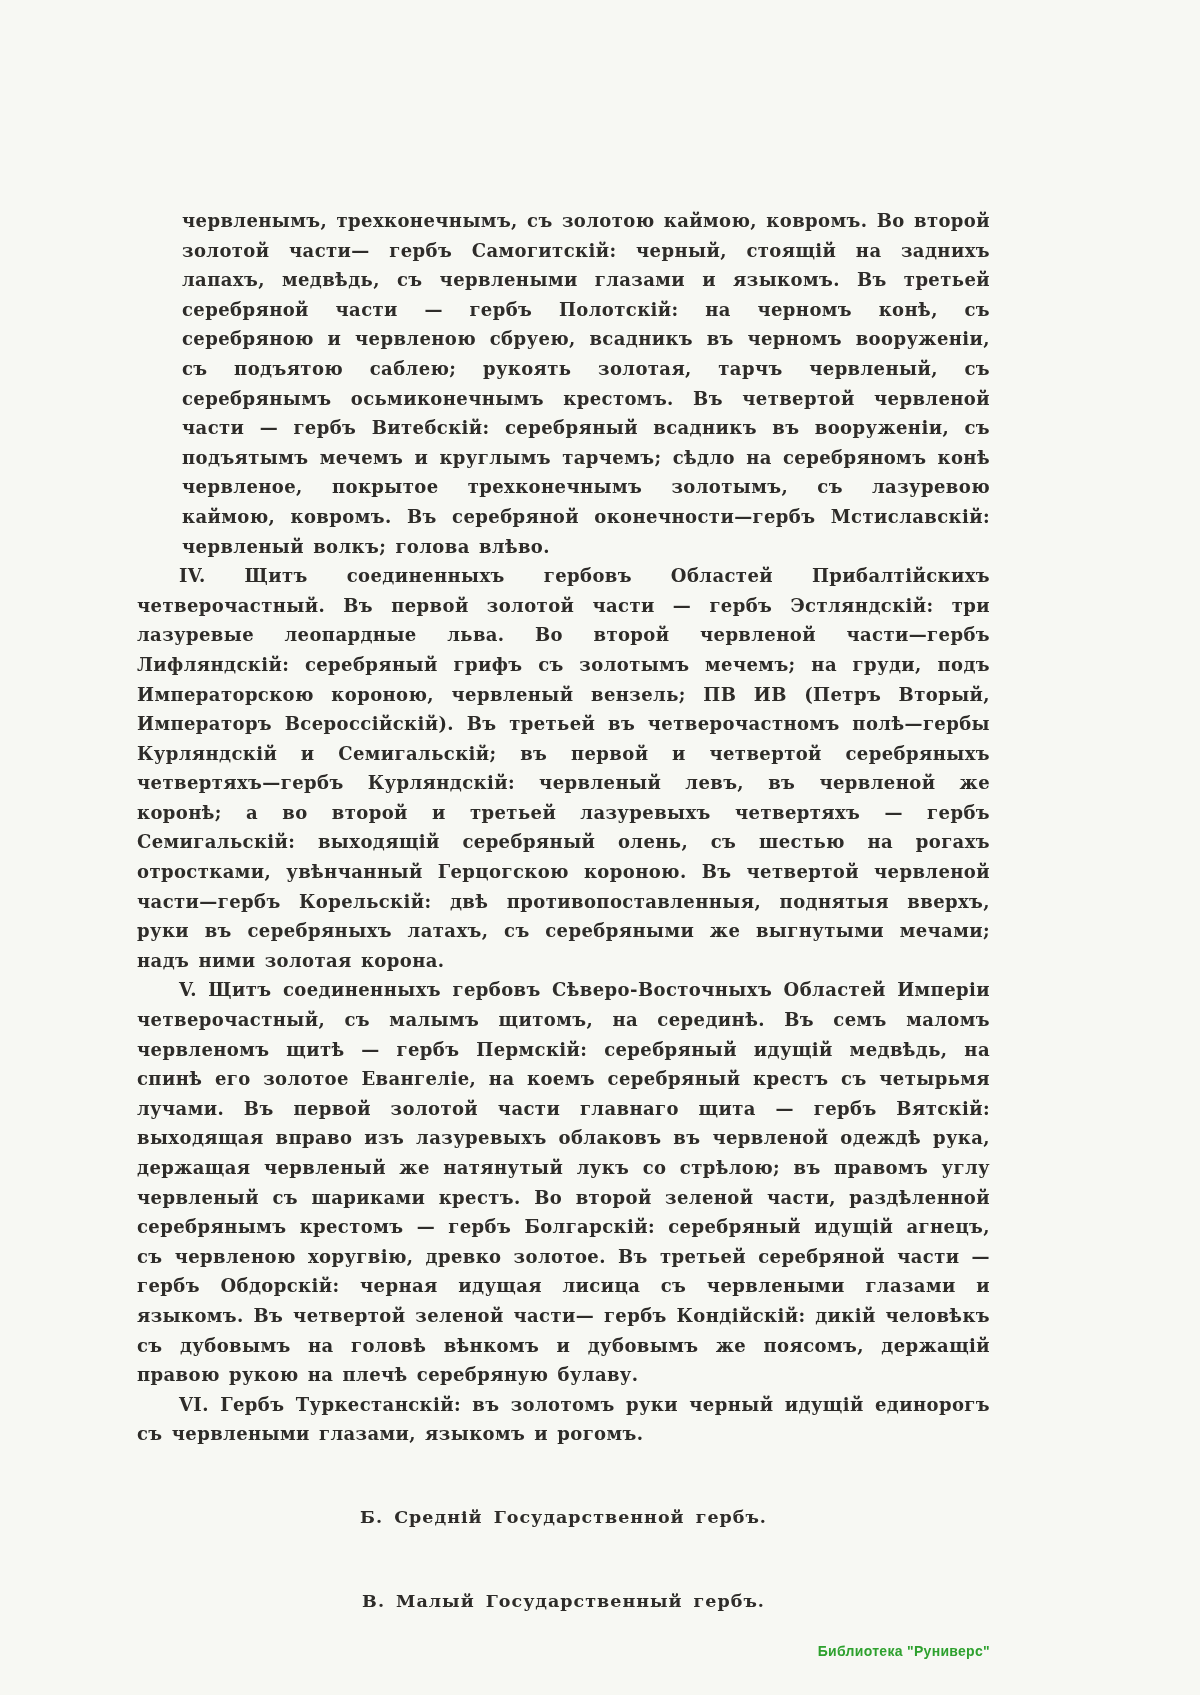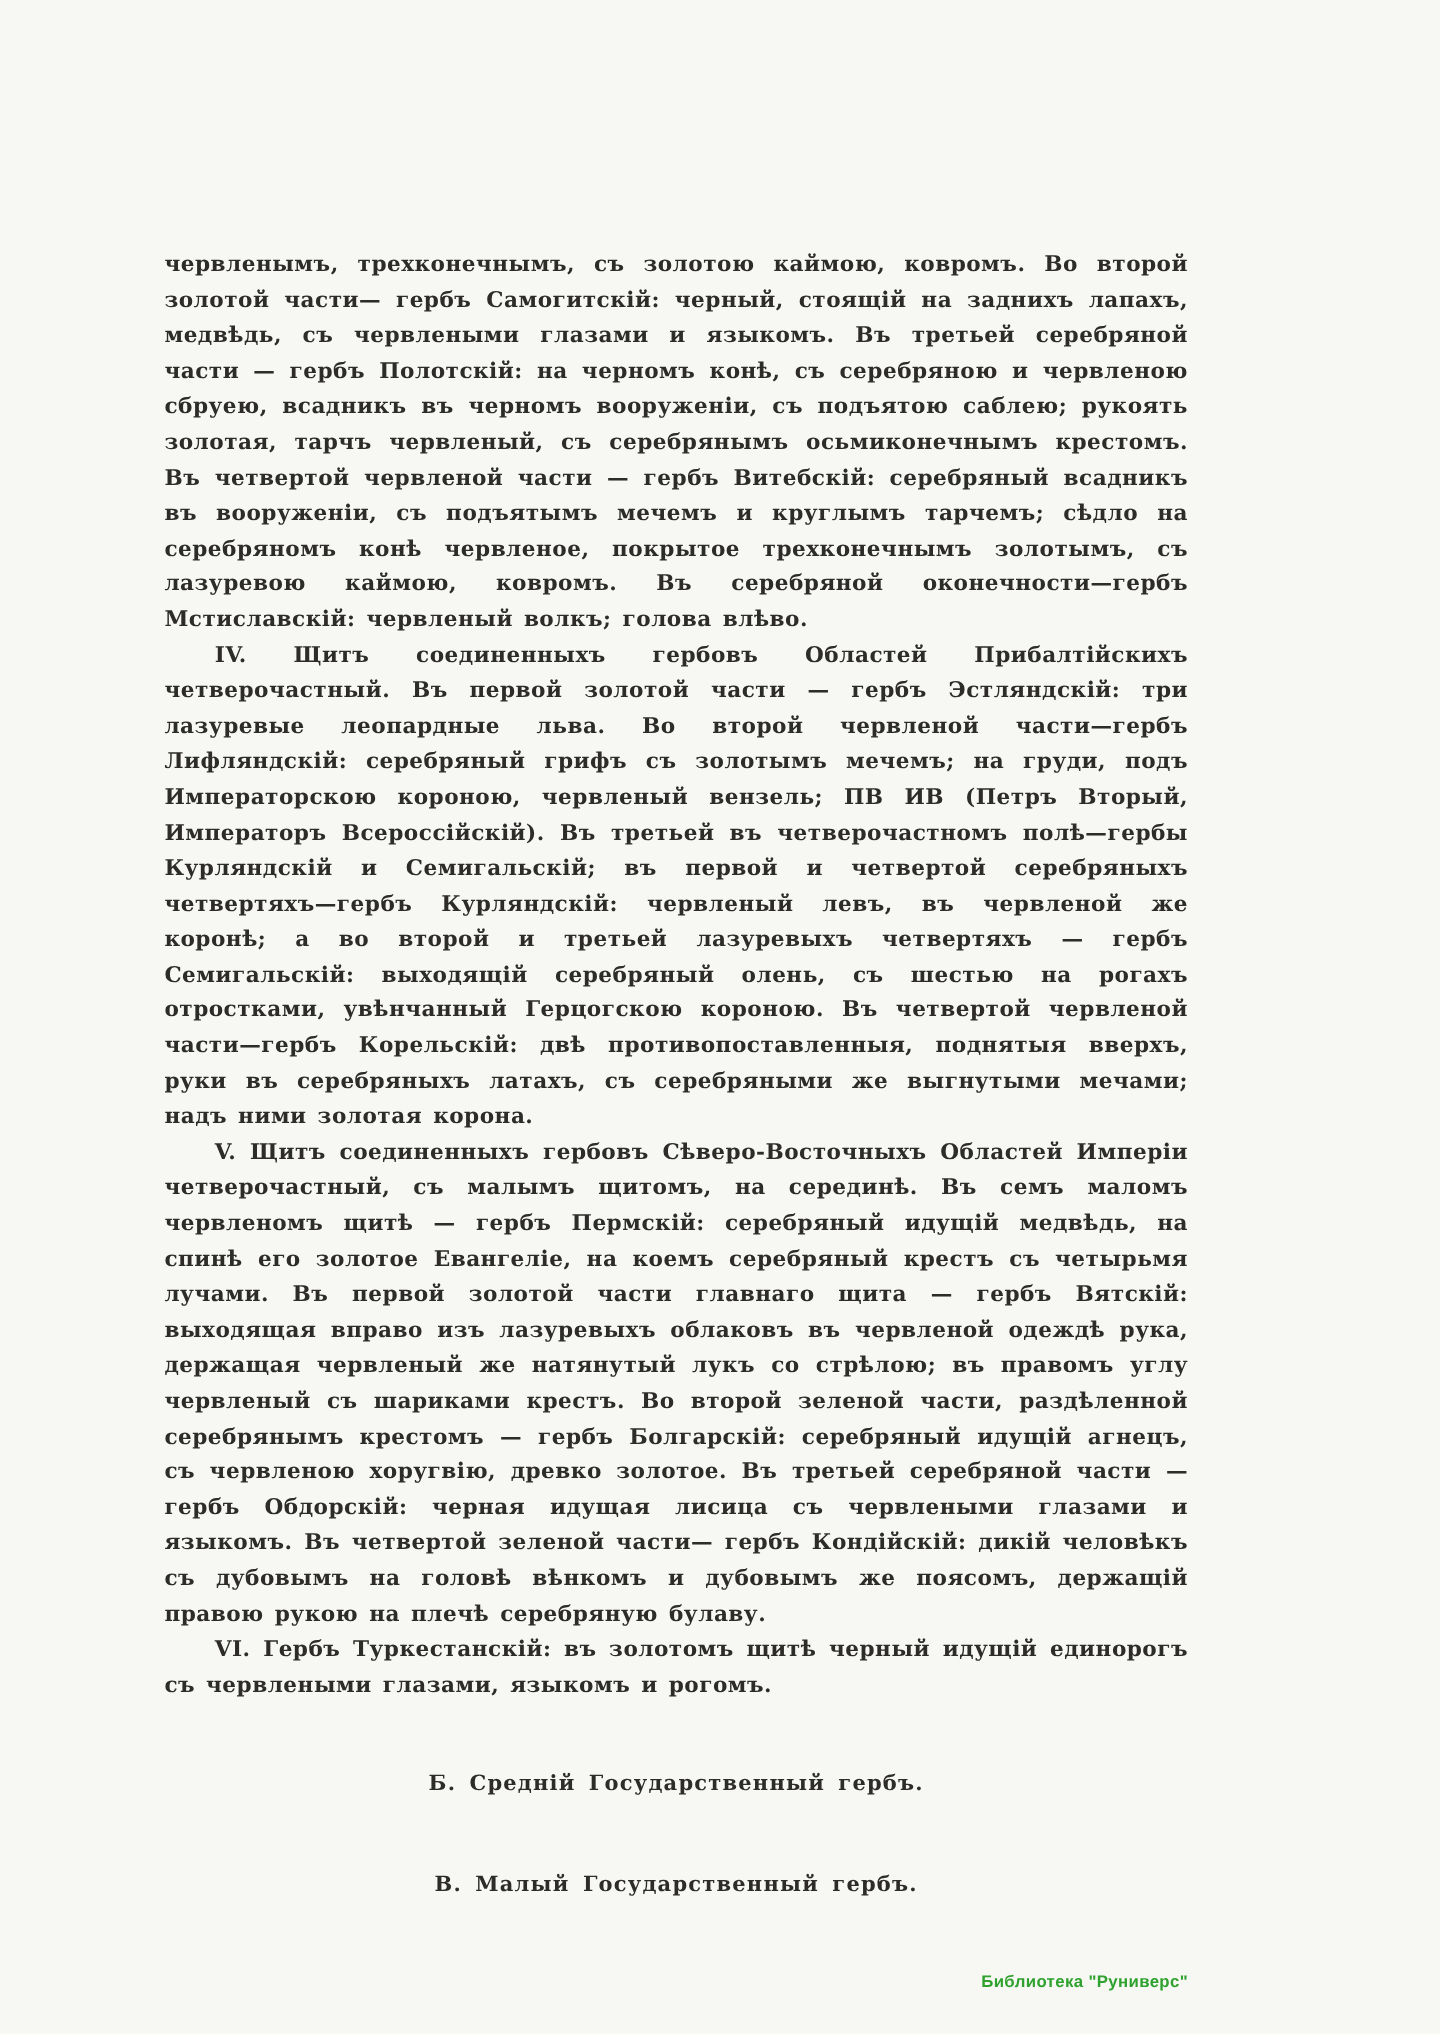--- a/index.html
+++ b/index.html
@@ -31,20 +31,21 @@
     letter-spacing: 0.4px;
     word-spacing: 2.5px;
   }
   .para {
     margin: 0;
     text-align: justify;
     text-indent: 42px;
   }
   .para.first {
     text-indent: 0;
+    margin-left: 45px;
   }
   .heading {
     margin: 54px 0 26px 0;
     text-align: center;
     text-indent: 0;
     font-size: 17.5px;
     font-weight: bold;
     letter-spacing: 1px;
     word-spacing: 4px;
   }
@@ -65,23 +66,23 @@
 <div class="page">
 
   <div class="text-block">
 
     <p class="para first">червленымъ, трехконечнымъ, съ золотою каймою, ковромъ. Во второй золотой части— гербъ Самогитскій: черный, стоящій на заднихъ лапахъ, медвѣдь, съ червлеными глазами и языкомъ. Въ третьей серебряной части — гербъ Полотскій: на черномъ конѣ, съ серебряною и червленою сбруею, всадникъ въ черномъ вооруженіи, съ подъятою саблею; рукоять золотая, тарчъ червленый, съ серебрянымъ осьмиконечнымъ крестомъ. Въ четвертой червленой части — гербъ Витебскій: серебряный всадникъ въ вооруженіи, съ подъятымъ мечемъ и круглымъ тарчемъ; сѣдло на серебряномъ конѣ червленое, покрытое трехконечнымъ золотымъ, съ лазуревою каймою, ковромъ. Въ серебряной оконечности—гербъ Мстиславскій: червленый волкъ; голова влѣво.</p>
 
     <p class="para">IV. Щитъ соединенныхъ гербовъ Областей Прибалтійскихъ четверочастный. Въ первой золотой части — гербъ Эстляндскій: три лазуревые леопардные льва. Во второй червленой части—гербъ Лифляндскій: серебряный грифъ съ золотымъ мечемъ; на груди, подъ Императорскою короною, червленый вензель; ПВ ИВ (Петръ Вторый, Императоръ Всероссійскій). Въ третьей въ четверочастномъ полѣ—гербы Курляндскій и Семигальскій; въ первой и четвертой серебряныхъ четвертяхъ—гербъ Курляндскій: червленый левъ, въ червленой же коронѣ; а во второй и третьей лазуревыхъ четвертяхъ — гербъ Семигальскій: выходящій серебряный олень, съ шестью на рогахъ отростками, увѣнчанный Герцогскою короною. Въ четвертой червленой части—гербъ Корельскій: двѣ противопоставленныя, поднятыя вверхъ, руки въ серебряныхъ латахъ, съ серебряными же выгнутыми мечами; надъ ними золотая корона.</p>
 
     <p class="para">V. Щитъ соединенныхъ гербовъ Сѣверо-Восточныхъ Областей Имперіи четверочастный, съ малымъ щитомъ, на серединѣ. Въ семъ маломъ червленомъ щитѣ — гербъ Пермскій: серебряный идущій медвѣдь, на спинѣ его золотое Евангеліе, на коемъ серебряный крестъ съ четырьмя лучами. Въ первой золотой части главнаго щита — гербъ Вятскій: выходящая вправо изъ лазуревыхъ облаковъ въ червленой одеждѣ рука, держащая червленый же натянутый лукъ со стрѣлою; въ правомъ углу червленый съ шариками крестъ. Во второй зеленой части, раздѣленной серебрянымъ крестомъ — гербъ Болгарскій: серебряный идущій агнецъ, съ червленою хоругвію, древко золотое. Въ третьей серебряной части — гербъ Обдорскій: черная идущая лисица съ червлеными глазами и языкомъ. Въ четвертой зеленой части— гербъ Кондійскій: дикій человѣкъ съ дубовымъ на головѣ вѣнкомъ и дубовымъ же поясомъ, держащій правою рукою на плечѣ серебряную булаву.</p>
 
-    <p class="para">VI. Гербъ Туркестанскій: въ золотомъ щитѣ черный идущій единорогъ съ червлеными глазами, языкомъ и рогомъ.</p>
+    <p class="para">VI. Гербъ Туркестанскій: въ золотомъ руки черный идущій единорогъ съ червлеными глазами, языкомъ и рогомъ.</p>
 
-    <h3 class="heading">Б. Средній Государственный гербъ.</h3>
+    <h3 class="heading">Б. Средній Государственной гербъ.</h3>
 
 
     <h3 class="heading">В. Малый Государственный гербъ.</h3>
 
   </div>
 
   <div class="watermark">Библиотека "Руниверс"</div>
 
 </div>
 

